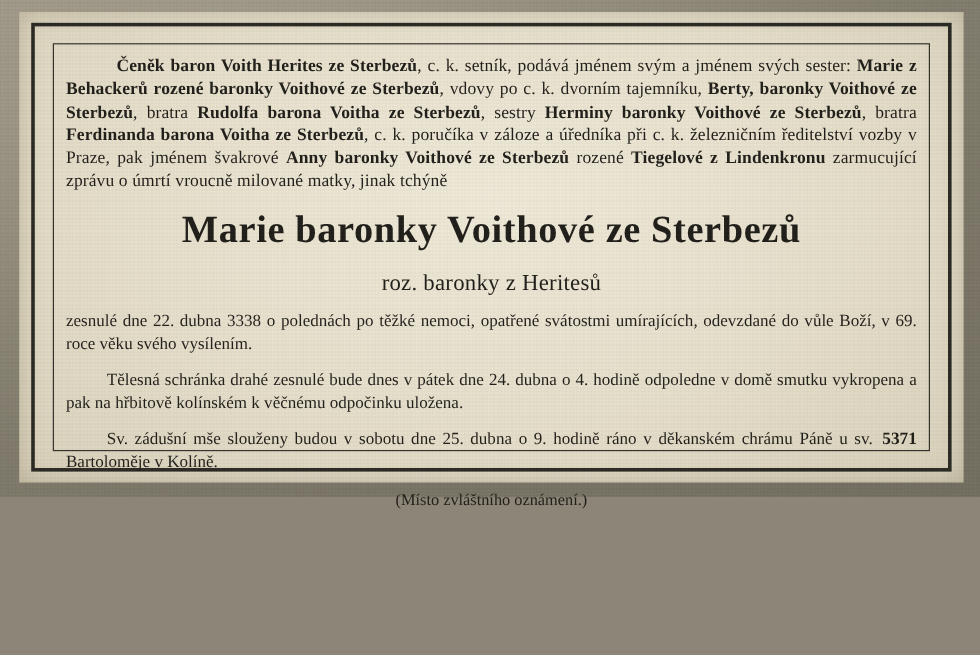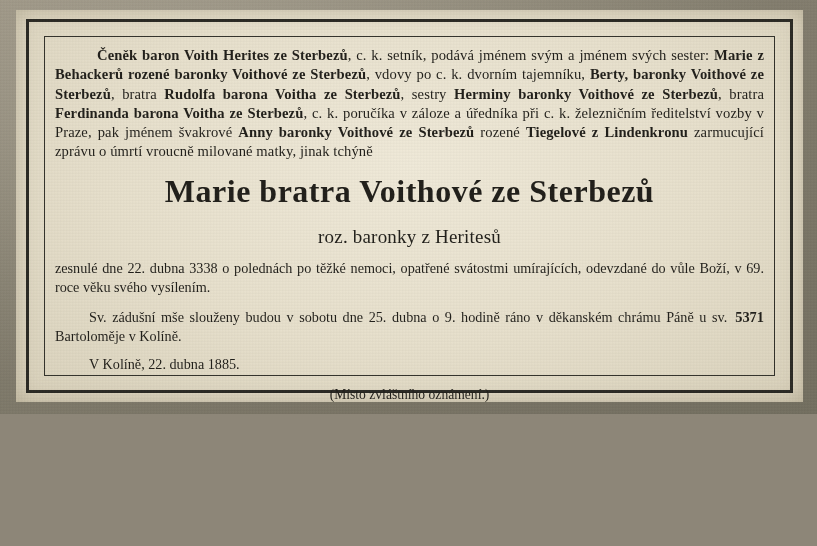--- a/index.html
+++ b/index.html
@@ -136,30 +136,30 @@
   <div class="paper">
     <div class="frame-outer">
       <div class="frame-inner"></div>
       <div class="content">
 
         <div class="body-block">
           <span class="ind"></span><span><b>Čeněk baron Voith Herites ze Sterbezů</b><span>, c. k. setník, podává jménem svým a jménem svých sester: </span><b>Marie z Behackerů rozené baronky Voithové ze Sterbezů</b><span>, vdovy po c. k. dvorním tajemníku, </span><b>Berty, baronky Voithové ze Sterbezů</b><span>, bratra </span><b>Rudolfa barona Voitha ze Sterbezů</b><span>, sestry </span><b>Herminy baronky Voithové ze Sterbezů</b><span>, bratra </span><b>Ferdinanda barona Voitha ze Sterbezů</b><span>, c. k. poručíka v záloze a úředníka při c. k. železničním ředitelství vozby v Praze, pak jménem švakrové </span><b>Anny baronky Voithové ze Sterbezů</b><span> rozené </span><b>Tiegelové z Lindenkronu</b><span> zarmucující zprávu o úmrtí vroucně milované matky, jinak tchýně</span></span>
         </div>
 
         <div class="name-block">
-          <div class="name-main">Marie bratra Voithové ze Sterbezů</div>
+          <div class="name-main">Marie baronky Voithové ze Sterbezů</div>
           <div class="name-sub">roz. baronky z Heritesů</div>
         </div>
 
         <div class="para"><span>zesnulé dne 22. dubna 3338 o polednách po těžké nemoci, opatřené svátostmi umírajících, odevzdané do vůle Boží, v 69. roce věku svého vysílením.</span></div>
 
+        <div class="para"><span class="ind"></span><span>Tělesná schránka drahé zesnulé bude dnes v pátek dne 24. dubna o 4. hodině odpoledne v domě smutku vykropena a pak na hřbitově kolínském k věčnému odpočinku uložena.</span></div>
 
         <div class="para"><span class="refnum">5371</span><span class="ind"></span><span>Sv. zádušní mše slouženy budou v sobotu dne 25. dubna o 9. hodině ráno v děkanském chrámu Páně u sv. Bartoloměje v Kolíně.</span></div>
 
-        <div class="place-line"><span class="ind"></span><span>V Kolíně, 22. dubna 1885.</span></div>
 
         <div class="footer-note">(Místo zvláštního oznámení.)</div>
 
       </div>
     </div>
   </div>
   <div class="grain"></div>
 </div>
 
 </body></html>

